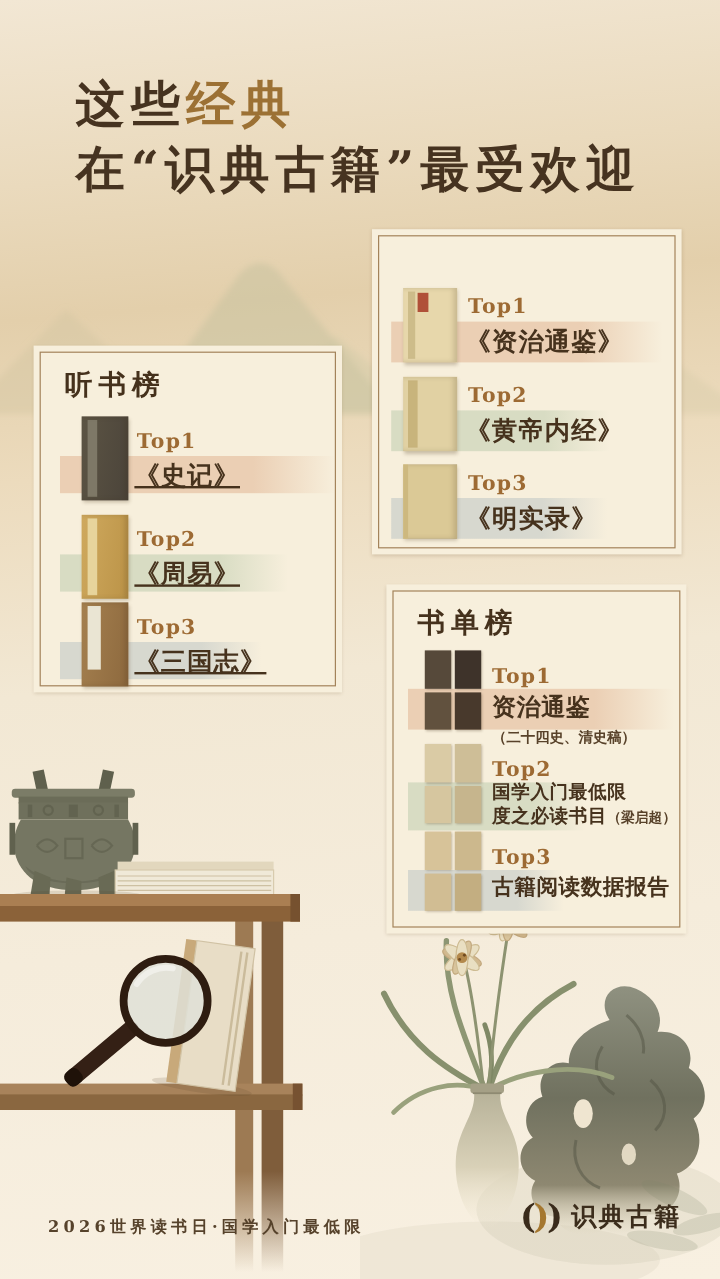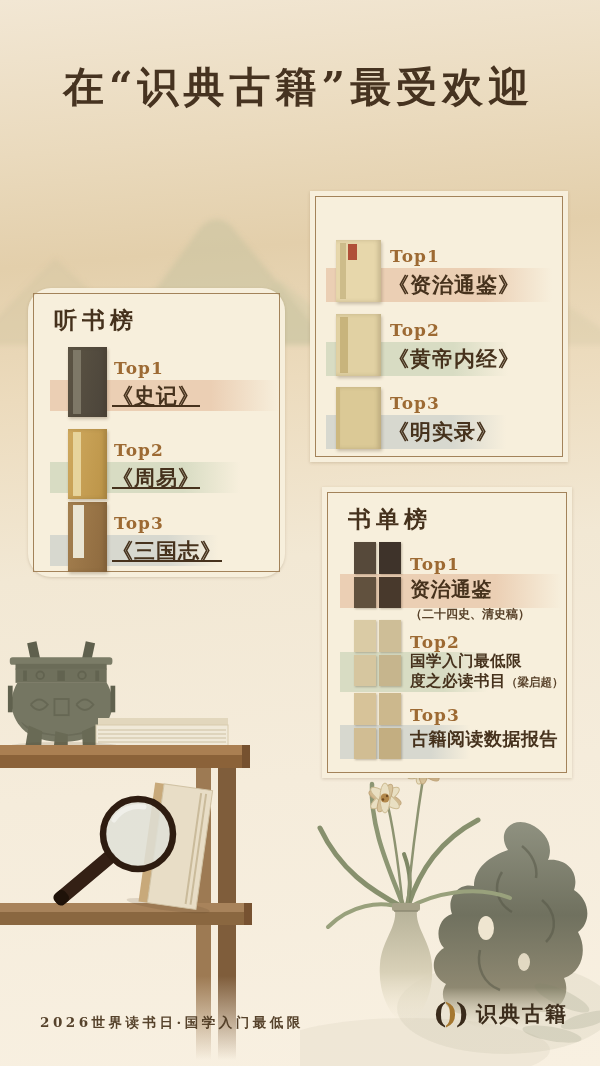--- a/index.html
+++ b/index.html
@@ -10,21 +10,21 @@
   }
   
   .mountains{position:absolute;left:0;top:150px;width:600px;height:200px;z-index:1;}
   
   .title{position:absolute;left:63px;top:60px;z-index:3;color:#463320;font-weight:bold;
          font-size:41px;letter-spacing:5px;line-height:54px;}
   .title .gold{color:#9c7134;}
   
   .panel{position:absolute;background:#f7efdc;z-index:2;box-shadow:0 1px 3px rgba(110,82,46,.22);}
   .panel::before{content:"";position:absolute;inset:5px;border:1px solid #a3835a;pointer-events:none;}
-  .panel-listen{left:28px;top:288px;width:257px;height:289px;border-radius:23px;}
+  .panel-listen{left:28px;top:288px;width:257px;height:289px;}
   .panel-app{left:310px;top:191px;width:258px;height:271px;}
   .panel-booklist{left:322px;top:487px;width:250px;height:291px;}
   .panel-title{position:absolute;left:26px;top:17px;font-size:23px;font-weight:bold;
                color:#45311c;letter-spacing:5px;}
   .entry{position:absolute;left:0;width:100%;height:80px;}
   .band{position:absolute;height:31px;}
   .band-peach{background:linear-gradient(90deg,#ebcfb4 0%,#ebcfb4 70%,rgba(235,207,180,0) 100%);}
   .band-sage{background:linear-gradient(90deg,#d8dcc3 0%,#d8dcc3 70%,rgba(216,220,195,0) 100%);}
   .band-gray{background:linear-gradient(90deg,#d7d8cf 0%,#d7d8cf 70%,rgba(215,216,207,0) 100%);}
   .rank{position:absolute;font-size:17px;font-weight:bold;color:#9d6a33;letter-spacing:1px;}
@@ -46,21 +46,21 @@
   .panel-booklist .band{left:18px;top:32px;height:34px;}
   .panel-booklist .e1 .band{width:222px}
   .panel-booklist .e2 .band{width:148px;height:40px;}
   .panel-booklist .e3 .band{width:130px}
   .panel-booklist .cover{left:32px;top:0;width:47px;height:66px;}
   .panel-booklist .rank{left:88px;top:12px}
   .bl-text{position:absolute;left:88px;top:34px;color:#46321d;white-space:nowrap;}
   .bl-title{font-weight:bold;letter-spacing:.5px;white-space:pre-line;display:inline;}
   .bl-sub{font-weight:bold;color:#58422a;}
   .panel-booklist .e1 .bl-title{font-size:20px}.panel-booklist .e1 .bl-sub{font-size:12px}
-  .panel-booklist .e2 .bl-text{top:31px;white-space:normal;width:160px;line-height:20px;}
+  .panel-booklist .e2 .bl-text{top:31px;white-space:normal;width:160px;line-height:20px;font-family:Liberation Mono, monospace;}
   .panel-booklist .e2 .bl-title{font-size:15.5px}.panel-booklist .e2 .bl-sub{font-size:11.5px}
   .panel-booklist .e3 .bl-title{font-size:18px}
   
   .cover{position:absolute;box-shadow:1px 2px 3px rgba(80,58,28,.28);}
   .cover::after{content:"";position:absolute;inset:0;box-shadow:inset -3px 0 4px rgba(60,45,20,.18);}
   .strip{position:absolute;top:3px;bottom:3px;width:8px;}
   .cov-shiji{background:linear-gradient(100deg,#5c5444,#4b443a);}
   .cov-shiji .strip{left:5px;background:#7e7867;}
   .cov-zhouyi{background:linear-gradient(100deg,#cfa95e,#bb9347);}
   .cov-zhouyi .strip{left:5px;background:#e7d49c;}
@@ -105,20 +105,21 @@
       </defs>
     <g filter="url(#blur2)">
       <polygon points="-30,195 55,108 150,195" fill="#d5c8a4" opacity="0.5"></polygon>
       <path d="M115,195 L200,78 C212,64 228,68 236,82 L330,195 Z" fill="#c9c3a0" opacity="0.55"></path>
       <polygon points="200,195 280,130 360,195" fill="#cec7a4" opacity="0.4"></polygon>
       <polygon points="380,195 505,112 625,195" fill="#d8cba8" opacity="0.4"></polygon>
     </g>
   </svg>
 
   <div class="title">
+    <div><span>这些</span><span class="gold">经典</span></div>
     <div>在“识典古籍”最受欢迎</div>
   </div>
 
   <div class="panel panel-app">
     <div class="entry e1">
       <div class="band band-peach"></div>
       <div class="cover cov-zizhi">
           <div class="strip"></div>
           <div class="tag"></div>
         </div>

